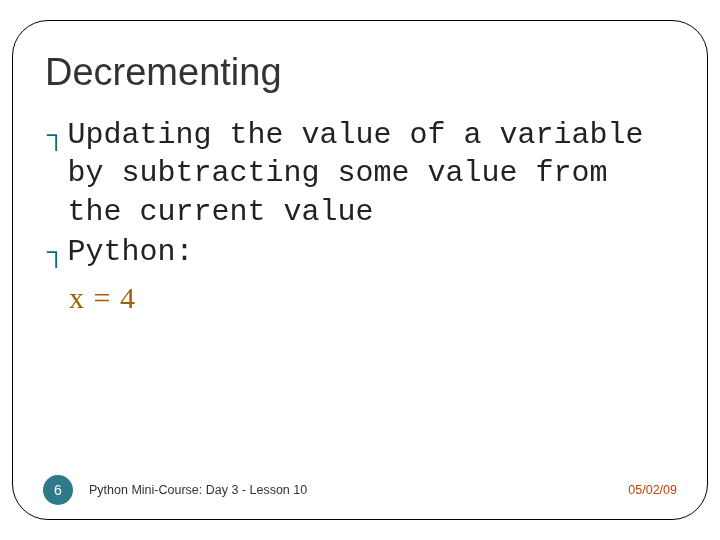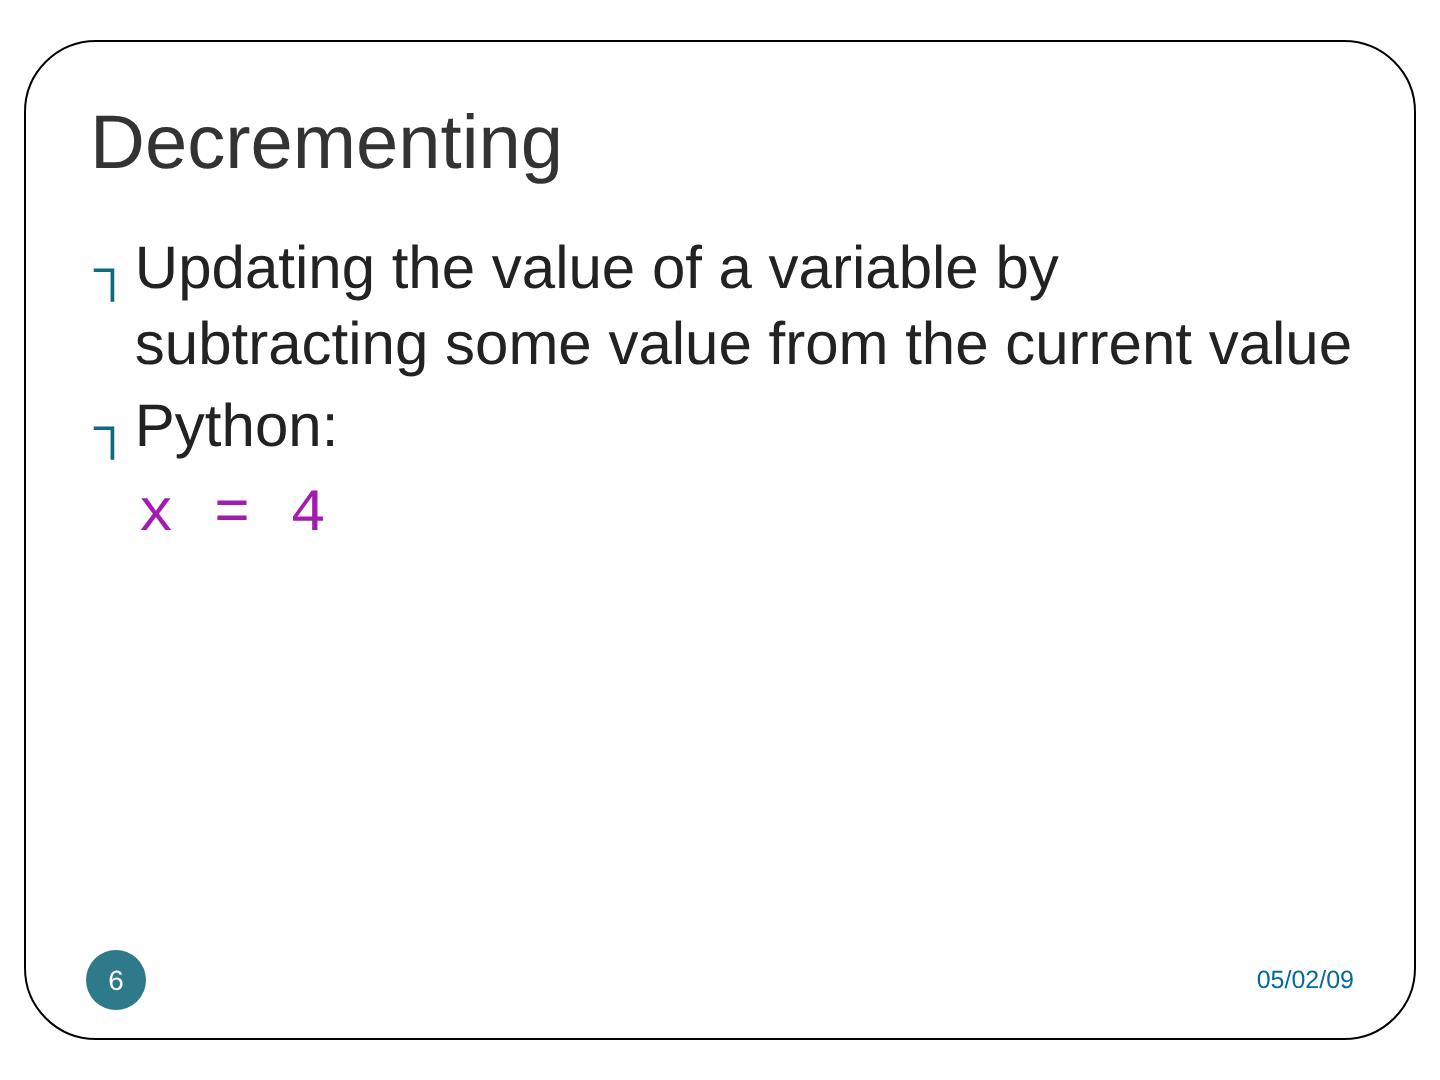--- a/index.html
+++ b/index.html
@@ -29,25 +29,25 @@
     line-height: 1.28;
     margin-bottom: 2px;
   }
   .bullet .glyph {
     color: #0f6b7a;
     font-size: 26px;
     line-height: 1.4;
     margin-right: 2px;
     flex-shrink: 0;
   }
-  .bullet .text { flex: 1; }
+  .bullet .text { flex: 1; font-family: Liberation Mono, monospace; }
   .code {
-    font-family: Liberation Mono, monospace;
+    font-family: Liberation Serif, serif;
     font-size: 30px;
-    color: #a21caf;
+    color: #a16207;
     margin-left: 28px;
     margin-top: 4px;
     line-height: 1.45;
     letter-spacing: 1px;
   }
   .footer {
     position: absolute;
     left: 0; right: 0; bottom: 14px;
     padding: 0 30px;
     display: flex;
@@ -58,21 +58,21 @@
     border-radius: 50%;
     background: #2f7a8a;
     color: #fff;
     display: flex;
     align-items: center;
     justify-content: center;
     font-size: 14px;
     margin-right: 16px;
   }
   .course { font-size: 12.5px; color: #333; }
-  .date { font-size: 12.5px; color: #0369a1; margin-left: auto; }
+  .date { font-size: 12.5px; color: #c2410c; margin-left: auto; }
 </style>
 </head>
 <body>
 
 <div class="slide">
 
   <div class="title">Decrementing</div>
 
   <div class="bullets">
     <div class="bullet">
@@ -86,16 +86,17 @@
   </div>
 
   <div class="code">
     <div>x = 4</div>
   </div>
 
   <div class="footer">
     <div class="pagecircle">
       <span>6</span>
     </div>
+    <div class="course">Python Mini-Course: Day 3 - Lesson 10</div>
     <div class="date">05/02/09</div>
   </div>
 
 </div>
 
 </body></html>

